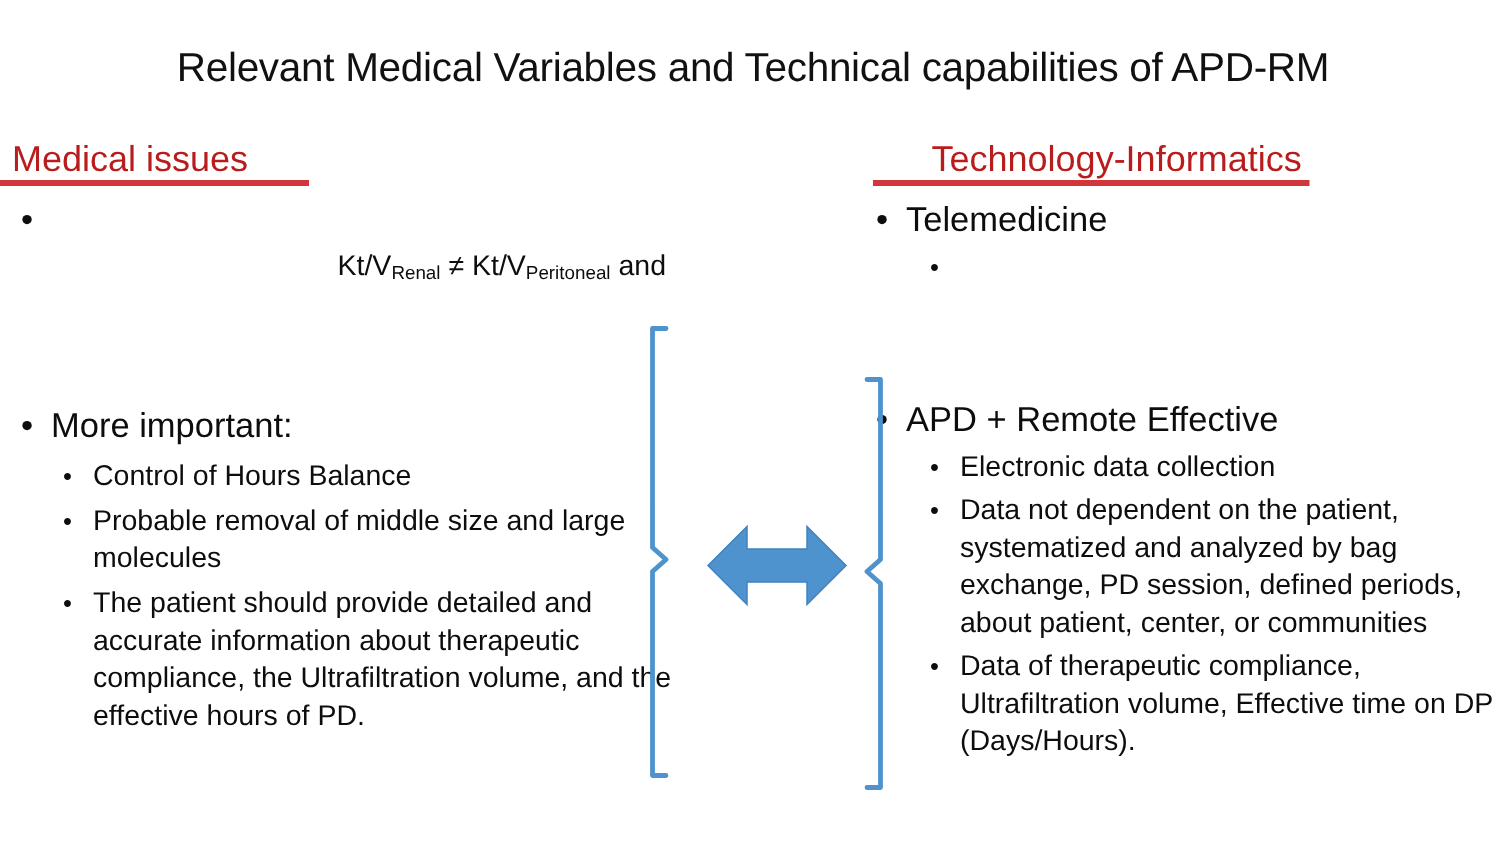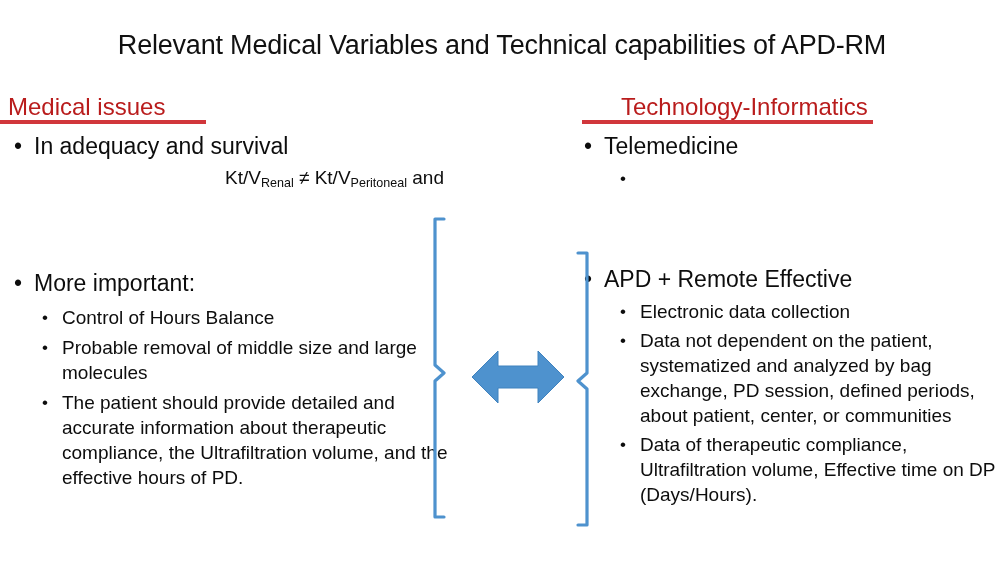--- a/index.html
+++ b/index.html
@@ -117,21 +117,20 @@
 <div id="slide">
 
   <div id="title">Relevant Medical Variables and Technical capabilities of APD-RM</div>
 
   <div id="medical-header" class="col-header">Medical issues</div>
   <div id="medical-rule" class="header-rule"></div>
 
   <div id="medical-b1" class="blk">
     <div class="lvl1">
       <span class="dot">•</span>
-      <span>In adequacy and survival</span>
     </div>
   </div>
 
   <div id="medical-eq" class="blk">
     <div class="plain">
       <span>Kt/V</span><span class="sub">Renal</span><span> ≠ </span><span>Kt/V</span><span class="sub">Peritoneal</span><span> and</span>
     </div>
   </div>
 
   <div id="medical-b2" class="blk">

